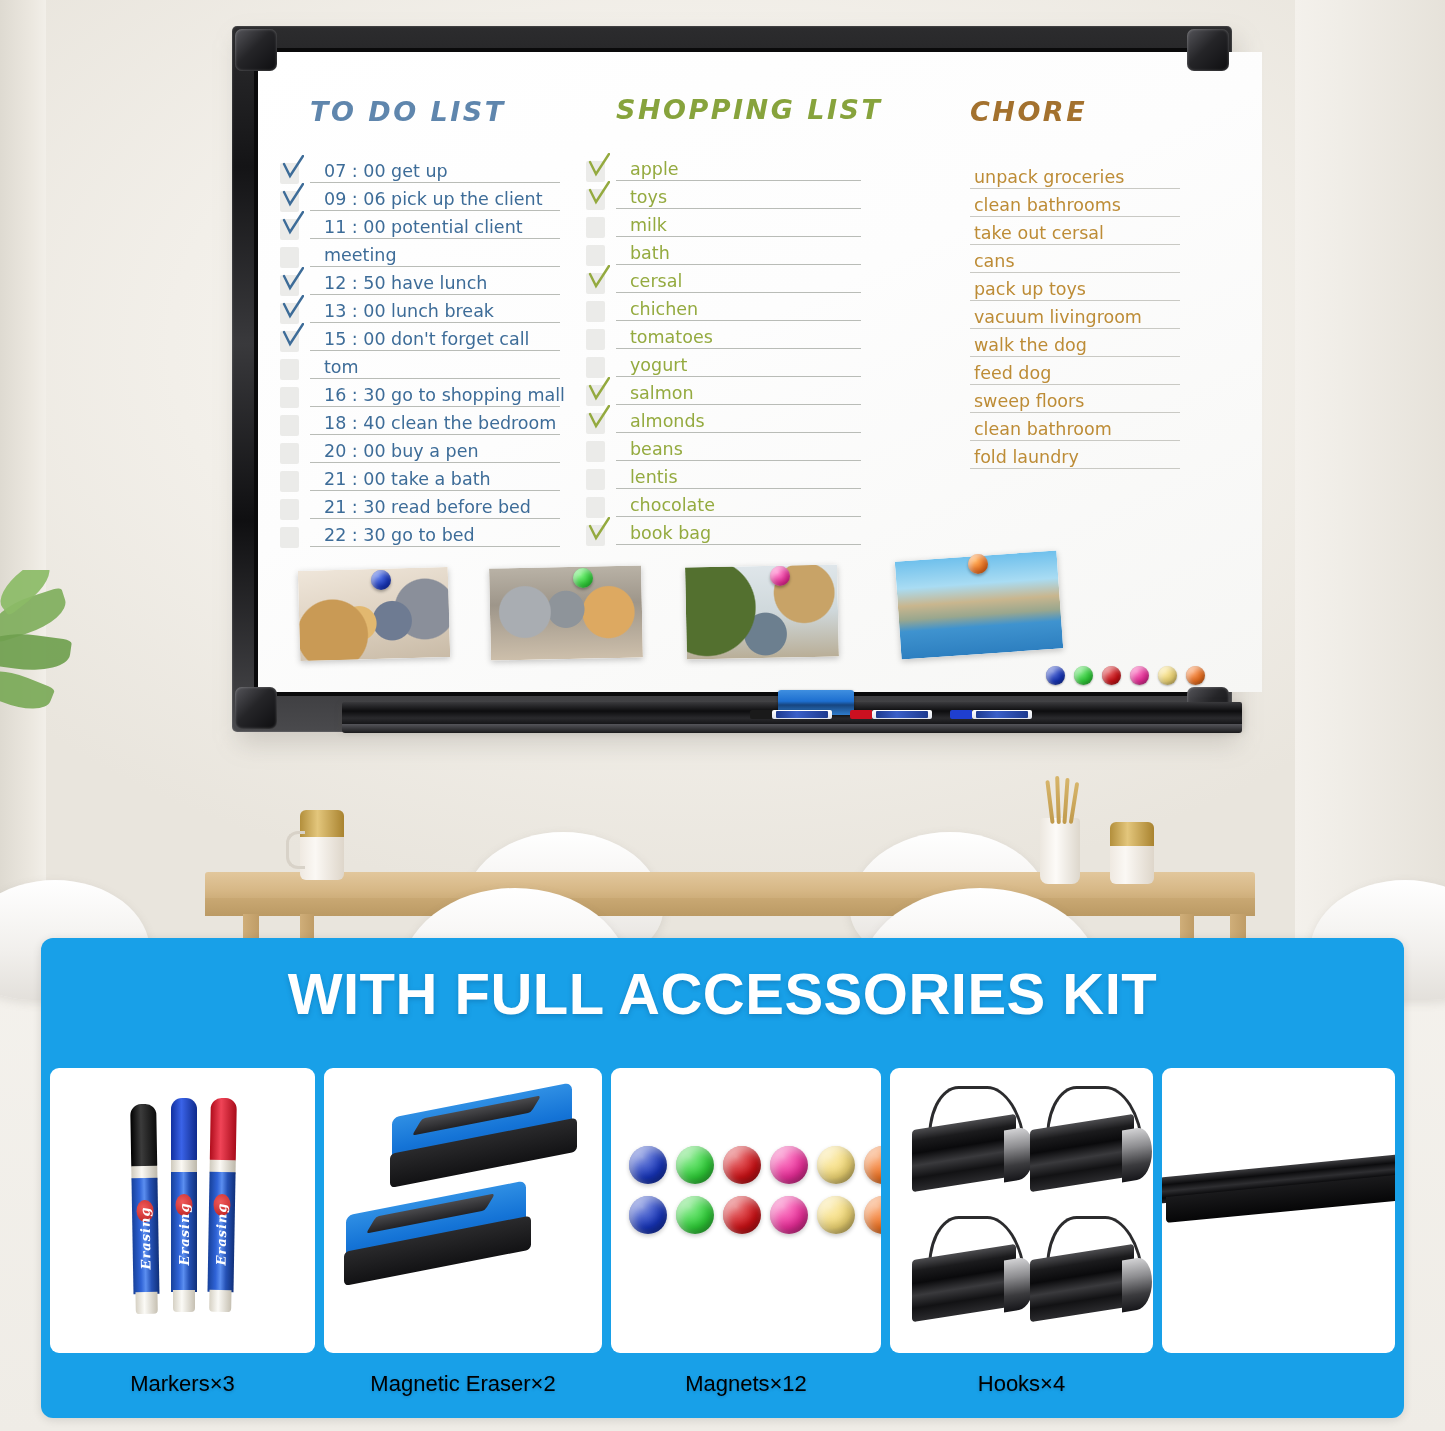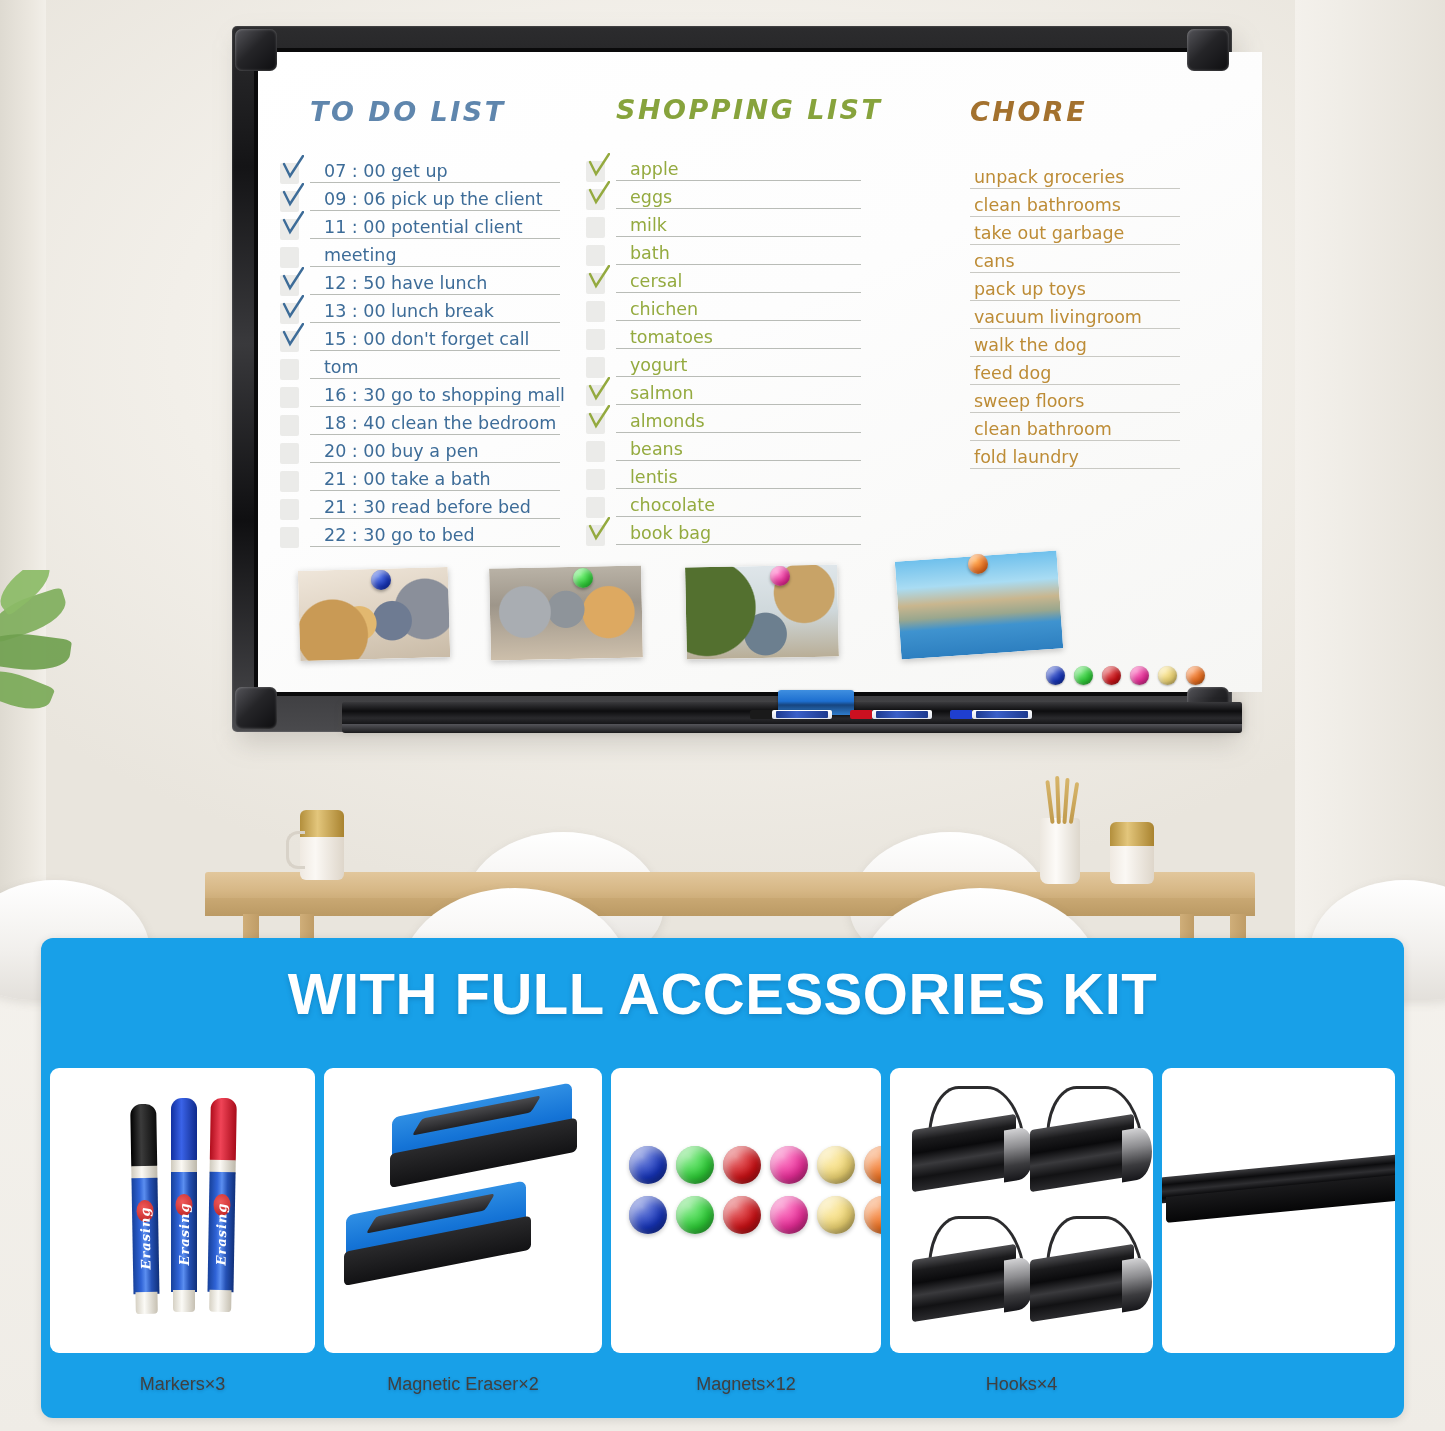--- a/index.html
+++ b/index.html
@@ -186,21 +186,21 @@
   }
   .panel{
     background:#ffffff;border-radius:9px;position:relative;overflow:hidden;
   }
   .p1{width:265px;} .p2{width:278px;} .p3{width:270px;} .p4{width:263px;} .p5{flex:1;}
   #captions{
     position:absolute;left:9px;top:424px;width:1345px;height:44px;
     display:flex;gap:9px;
   }
   .caption{
-    color:#404040;font-size:18px;text-align:center;
+    color:#000000;font-size:22px;text-align:center;
     font-family:"Liberation Sans", sans-serif;
     text-shadow:0 1px 3px rgba(0,60,110,.3);
     line-height:44px;white-space:nowrap;
   }
   .c1{width:265px;} .c2{width:278px;} .c3{width:270px;} .c4{width:263px;} .c5{flex:1;}
 
   
   .mk{position:absolute;width:26px;border-radius:3px;}
   .mk .cap{position:absolute;left:0;top:0;width:100%;height:64px;border-radius:11px 11px 3px 3px;}
   .mk .collar{position:absolute;left:0;top:62px;width:100%;height:14px;background:linear-gradient(90deg,#cfcabd,#fbf9f4 40%,#bdb8aa);}
@@ -422,21 +422,21 @@
             <span class="txt">apple</span>
           </div>
           <div class="row">
             <span class="chk"></span>
             <span class="tick" style="bottom: 6px;">
               <svg width="22" height="24" viewBox="0 0 22 24">
                 <path d="M2 9 L8 21 L21 1" fill="none" stroke="#94aa3f" stroke-width="2.4" stroke-linecap="round"></path>
               </svg>
             </span>
             <span class="line"></span>
-            <span class="txt">eggs</span>
+            <span class="txt">toys</span>
           </div>
           <div class="row">
             <span class="chk"></span>
             <span class="line"></span>
             <span class="txt">milk</span>
           </div>
           <div class="row">
             <span class="chk"></span>
             <span class="line"></span>
             <span class="txt">bath</span>
@@ -520,21 +520,21 @@
           <div class="row">
             <span class="line"></span>
             <span class="txt noindent">unpack groceries</span>
           </div>
           <div class="row">
             <span class="line"></span>
             <span class="txt noindent">clean bathrooms</span>
           </div>
           <div class="row">
             <span class="line"></span>
-            <span class="txt noindent">take out garbage</span>
+            <span class="txt noindent">take out cersal</span>
           </div>
           <div class="row">
             <span class="line"></span>
             <span class="txt noindent">cans</span>
           </div>
           <div class="row">
             <span class="line"></span>
             <span class="txt noindent">pack up toys</span>
           </div>
           <div class="row">

